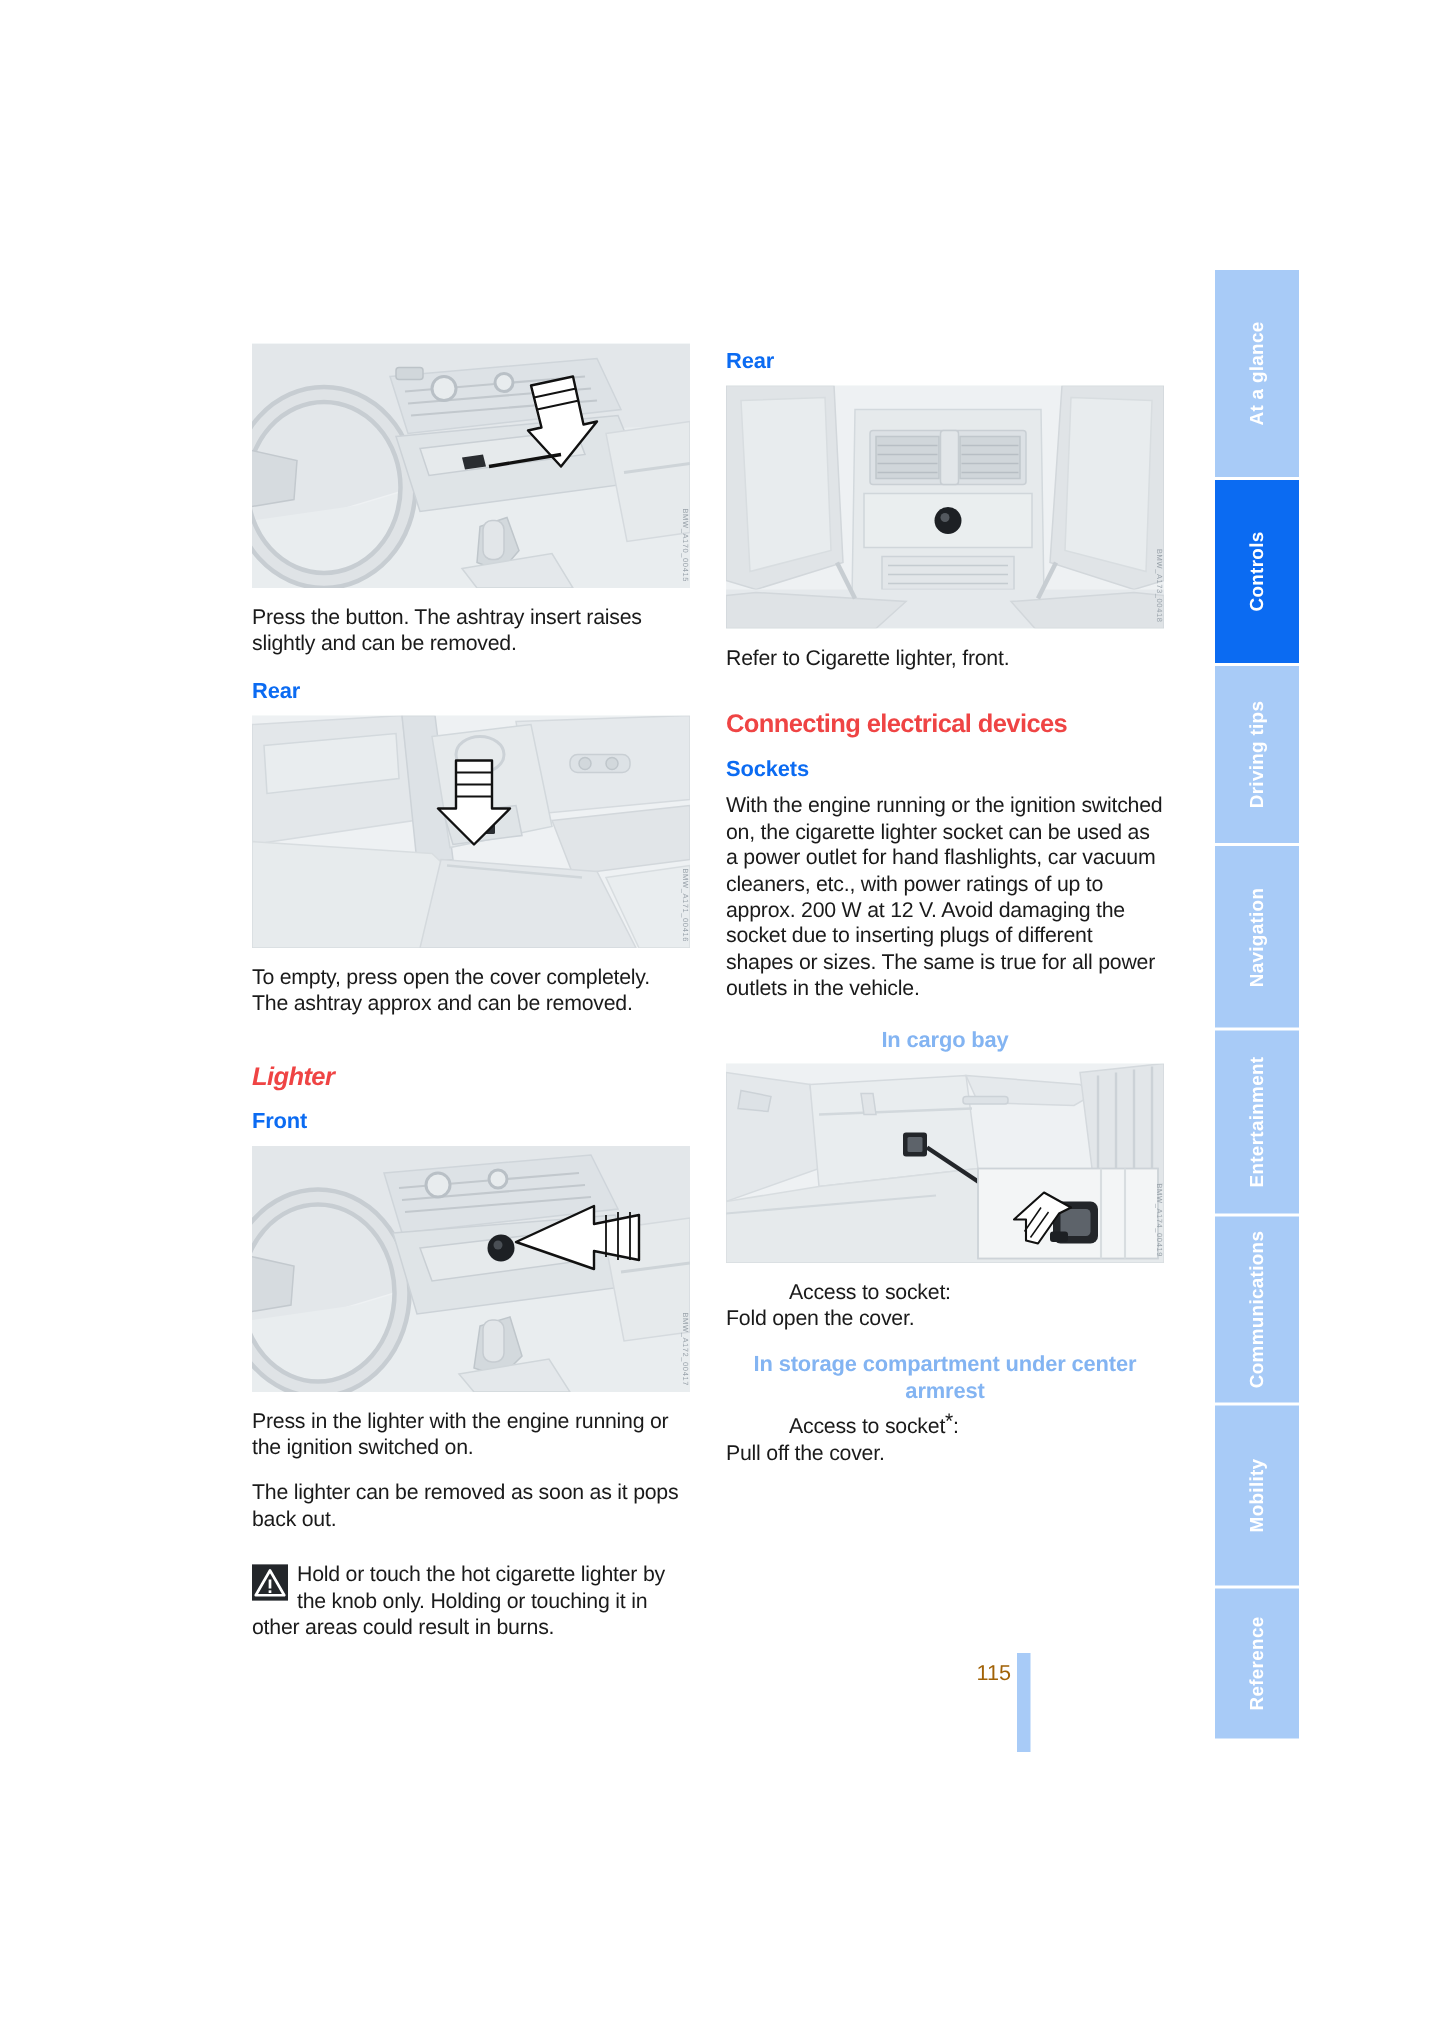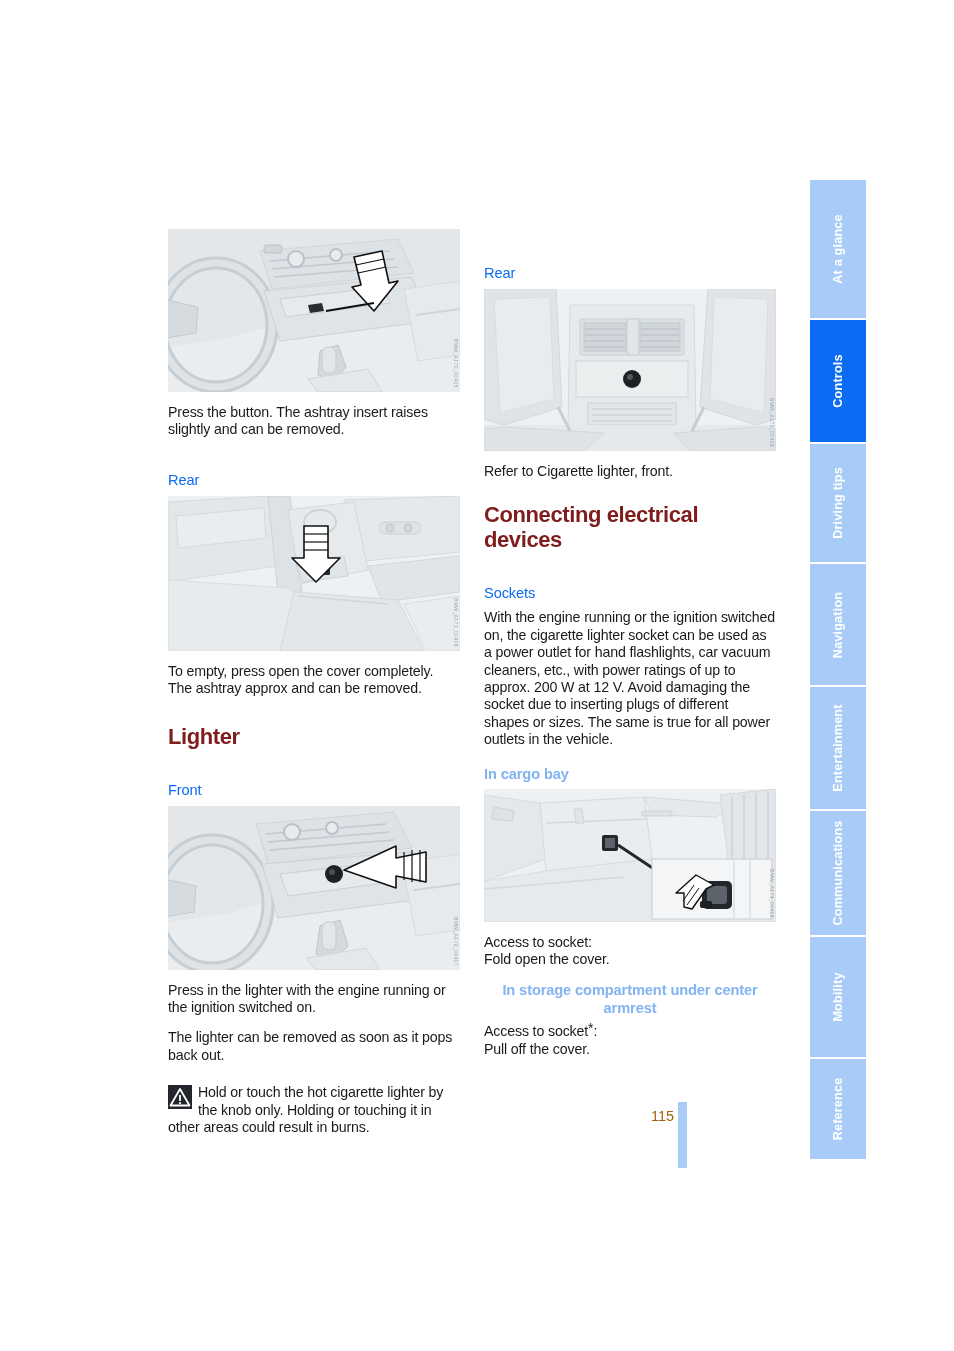--- a/index.html
+++ b/index.html
@@ -16,39 +16,38 @@
   .col-left  { left: 168px; top: 229px; }
   .col-right { left: 484px; top: 232px; }
 
   p.body {
     font-size: 14.2px;
     line-height: 17.4px;
     color: #1a1a1a;
     letter-spacing: -0.15px;
     margin-bottom: 13px;
   }
-  p.body.tight { margin-bottom: 0; }
+  p.body.tight { margin-bottom: 0; margin-left: 42px; }
 
   h1.chapter {
-    font-size: 22px;
+    font-size: 17px;
     line-height: 25px;
     font-weight: bold;
-    color: #7f1d1d;
+    color: #ef4444;
     letter-spacing: -0.4px;
     margin-top: 10px;
     margin-bottom: 9px;
   }
   h2.sub {
     font-size: 14.6px;
     line-height: 18px;
-    font-weight: normal;
+    font-weight: bold;
     color: #0b6bf2;
     letter-spacing: -0.1px;
     margin-bottom: 7px;
-    margin-top: 32px;
   }
   h2.sub-light {
     font-size: 14.6px;
     line-height: 18px;
     font-weight: bold;
     color: #83b4f2;
     letter-spacing: -0.1px;
     margin-bottom: 6px;
   }
 
@@ -231,21 +230,21 @@
               <path d="M136 46 L160 46"></path>
               <path d="M136 54 L160 54"></path>
           </g>
         </g>
       </svg>
       <span class="fig-code">BMW_A171_00416</span>
     </div>
 
     <p class="body">To empty, press open the cover completely. The ashtray approx and can be removed.</p>
 
-    <h1 class="chapter" style="margin-top:26px;">Lighter</h1>
+    <h1 class="chapter" style="margin-top:26px;font-style:italic;">Lighter</h1>
 
     <h2 class="sub">Front</h2>
 
     <div class="figure" style="height:164px;">
       <svg class="fig-svg" viewBox="0 0 292 164" preserveAspectRatio="none">
         <rect width="292" height="164" fill="#eef1f3"></rect>
         <path d="M0 0 H292 V54 C250 48 200 58 160 72 L120 90 L60 108 L0 118 Z" fill="#e3e7ea"></path>
         <path d="M0 116 L70 106 L130 88 L180 68 L250 52 L292 52 V164 H0 Z" fill="#e9edef"></path>
         <ellipse cx="44" cy="98" rx="56" ry="64" fill="none" stroke="#c7cdd2" stroke-width="13"></ellipse>
         <ellipse cx="44" cy="98" rx="56" ry="64" fill="none" stroke="#dfe3e6" stroke-width="7"></ellipse>
@@ -352,21 +351,21 @@
       <span class="fig-code">BMW_A173_00418</span>
     </div>
 
     <p class="body">Refer to Cigarette lighter, front.</p>
 
     <h1 class="chapter" style="margin-top:22px;">Connecting electrical devices</h1>
 
     <h2 class="sub">Sockets</h2>
     <p class="body">With the engine running or the ignition switched on, the cigarette lighter socket can be used as a power outlet for hand flashlights, car vacuum cleaners, etc., with power ratings of up to approx. 200 W at 12 V. Avoid damaging the socket due to inserting plugs of different shapes or sizes. The same is true for all power outlets in the vehicle.</p>
 
-    <h2 class="sub-light" style="margin-top:16px;">In cargo bay</h2>
+    <h2 class="sub-light" style="margin-top:16px;text-align:center;">In cargo bay</h2>
 
     <div class="figure" style="height:133px;">
       <svg class="fig-svg" viewBox="0 0 292 133" preserveAspectRatio="none">
         <rect width="292" height="133" fill="#eef1f3"></rect>
 
         <path d="M0 6 L56 14 L62 70 L0 92 Z" fill="#e4e8eb" stroke="#d6dbdf"></path>
         <path d="M10 18 L30 22 L28 32 L8 30 Z" fill="#dde2e6" stroke="#ccd2d7"></path>
 
         <path d="M56 14 L160 8 L168 70 L62 82 Z" fill="#e9edef" stroke="#d5dade"></path>
         <path d="M62 34 L164 30" stroke="#d2d8dc" stroke-width="1.6" fill="none"></path>

